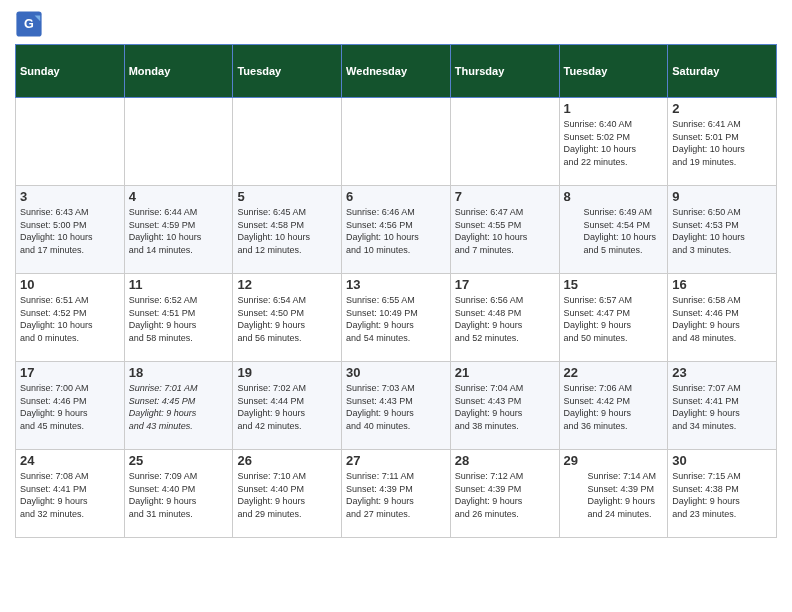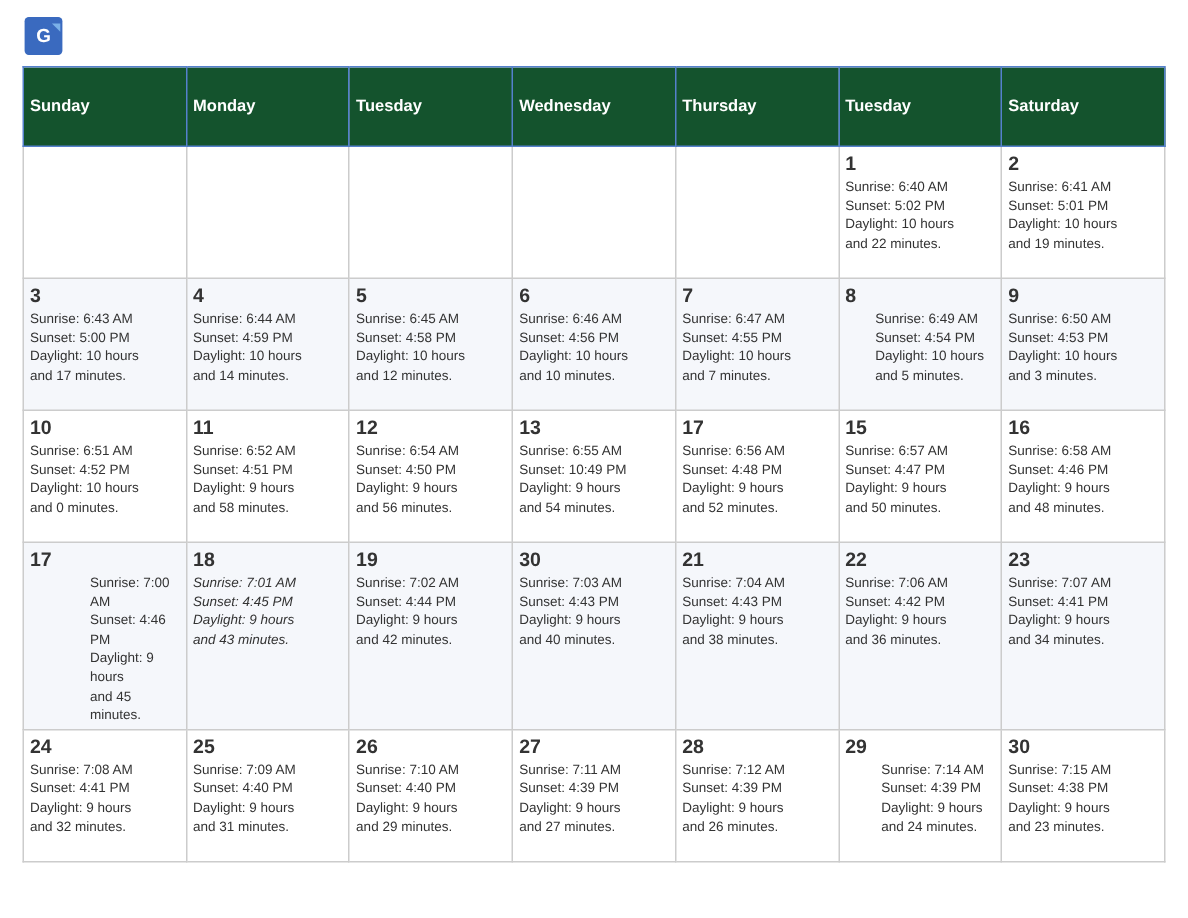--- a/index.html
+++ b/index.html
@@ -247,21 +247,21 @@
             <span class="day-number">16</span>
             <div class="day-info" style="white-space: pre-line;">Sunrise: 6:58 AM
 Sunset: 4:46 PM
 Daylight: 9 hours
 and 48 minutes.</div>
           </td>
         </tr>
         <tr>
           <td>
             <span class="day-number">17</span>
-            <div class="day-info" style="white-space: pre-line; margin-left: 40px;">Sunrise: 7:00 AM
+            <div class="day-info" style="white-space: pre-line;">Sunrise: 7:00 AM
 Sunset: 4:46 PM
 Daylight: 9 hours
 and 45 minutes.</div>
           </td>
           <td>
             <span class="day-number">18</span>
             <div class="day-info" style="white-space: pre-line; font-style: italic;">Sunrise: 7:01 AM
 Sunset: 4:45 PM
 Daylight: 9 hours
 and 43 minutes.</div>

